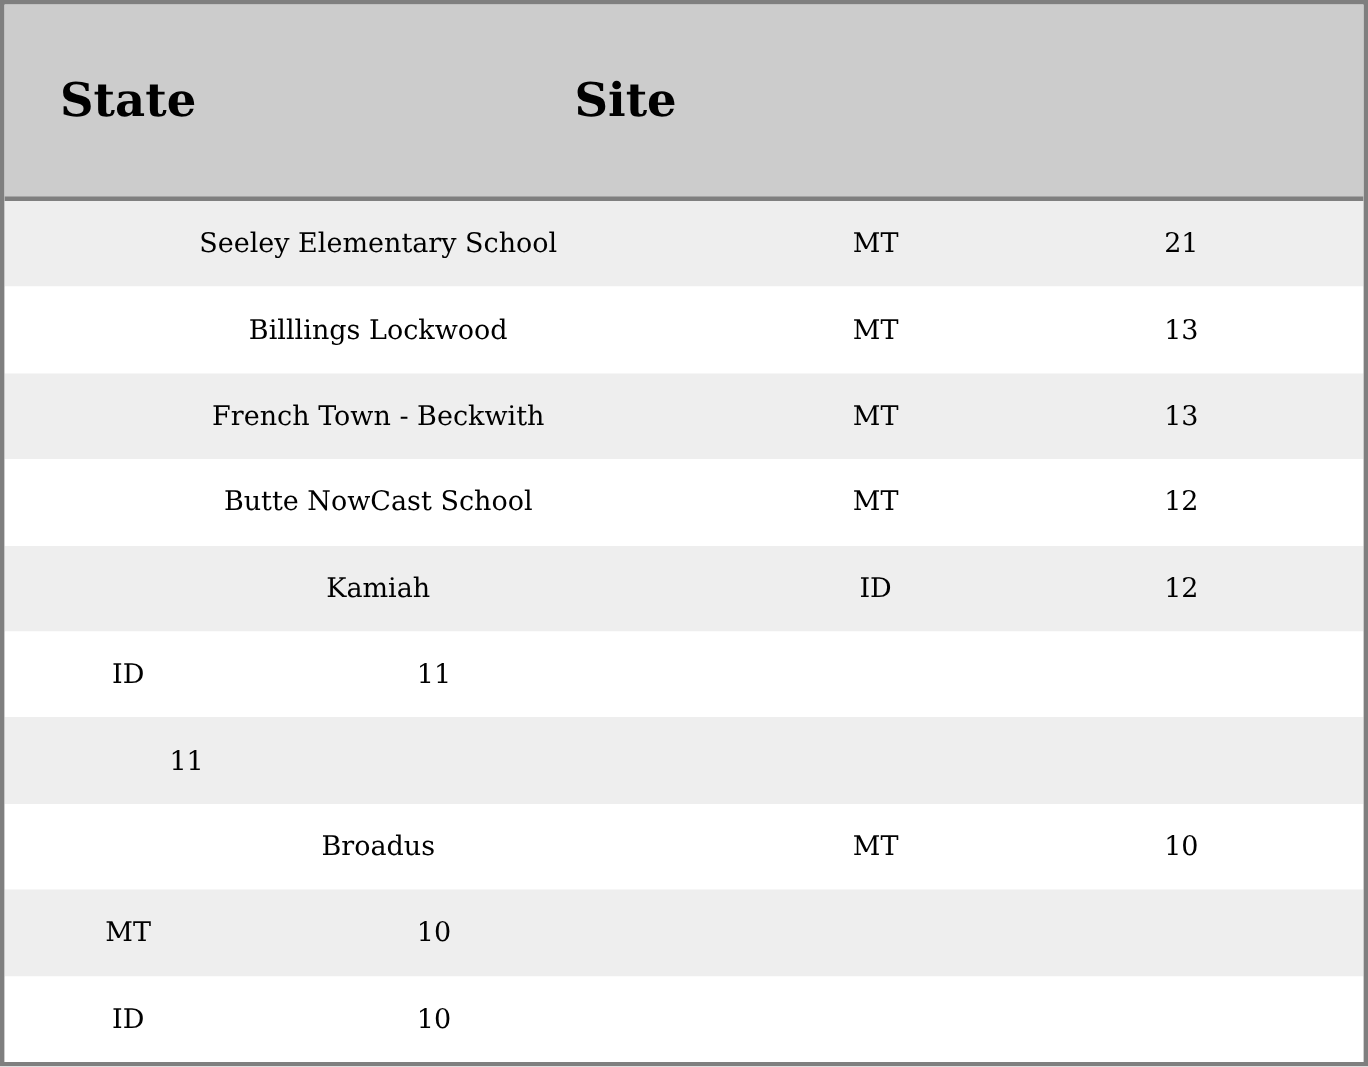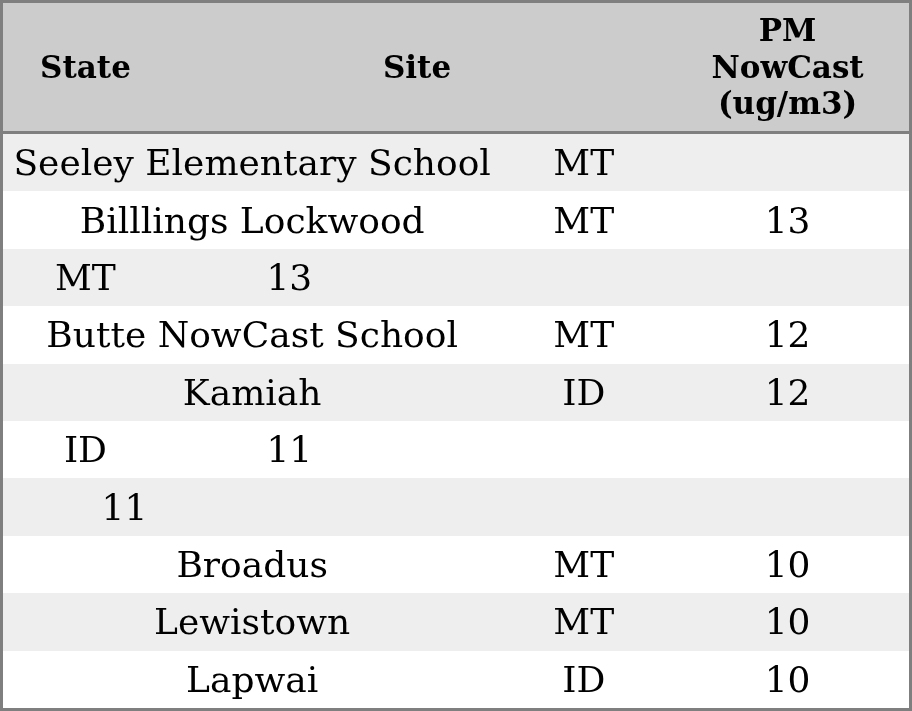--- a/index.html
+++ b/index.html
@@ -31,21 +31,21 @@
   }
   .table-body {
     flex: 1 1 auto;
     display: flex;
     flex-direction: column;
   }
   .row {
     flex: 1 1 auto;
     display: flex;
     align-items: center;
-    font-size: 36px;
+    font-size: 18px;
   }
   .row:nth-child(odd)  { background: var(--row-odd-bg, #eeeeee); }
   .row:nth-child(even) { background: var(--row-even-bg, #ffffff); }
   .cell {
     display: flex;
     align-items: center;
     justify-content: center;
     text-align: center;
     box-sizing: border-box;
     padding: 0 6px;
@@ -66,37 +66,36 @@
 <body>
 
 <div class="table-wrap">
   <div class="header-row">
     <div class="cell col-state header-cell">
       <span>State</span>
     </div>
     <div class="cell col-site header-cell">
       <span>Site</span>
     </div>
-    <div class="cell col-pm header-cell">
-      <span class="pm-header-label">PM NowCast (ug/m3)</span>
-    </div>
   </div>
   <div class="table-body" id="table-body">
   <div class="row">
     <div class="cell col-site">Seeley Elementary School</div>
     <div class="cell col-state">MT</div>
+    <div class="cell col-pm">21</div>
   </div>
 
   <div class="row">
     <div class="cell col-site">Billlings Lockwood</div>
     <div class="cell col-state">MT</div>
     <div class="cell col-pm">13</div>
   </div>
 
   <div class="row">
+    <div class="cell col-site">French Town - Beckwith</div>
     <div class="cell col-state">MT</div>
     <div class="cell col-pm">13</div>
   </div>
 
   <div class="row">
     <div class="cell col-site">Butte NowCast School</div>
     <div class="cell col-state">MT</div>
     <div class="cell col-pm">12</div>
   </div>
 
@@ -115,24 +114,22 @@
     <div class="cell col-pm">11</div>
   </div>
 
   <div class="row">
     <div class="cell col-site">Broadus</div>
     <div class="cell col-state">MT</div>
     <div class="cell col-pm">10</div>
   </div>
 
   <div class="row">
-    <div class="cell col-site">Lewistown</div>
     <div class="cell col-state">MT</div>
     <div class="cell col-pm">10</div>
   </div>
 
   <div class="row">
-    <div class="cell col-site">Lapwai</div>
     <div class="cell col-state">ID</div>
     <div class="cell col-pm">10</div>
   </div>
 </div>
 </div>
 
 </body></html>

